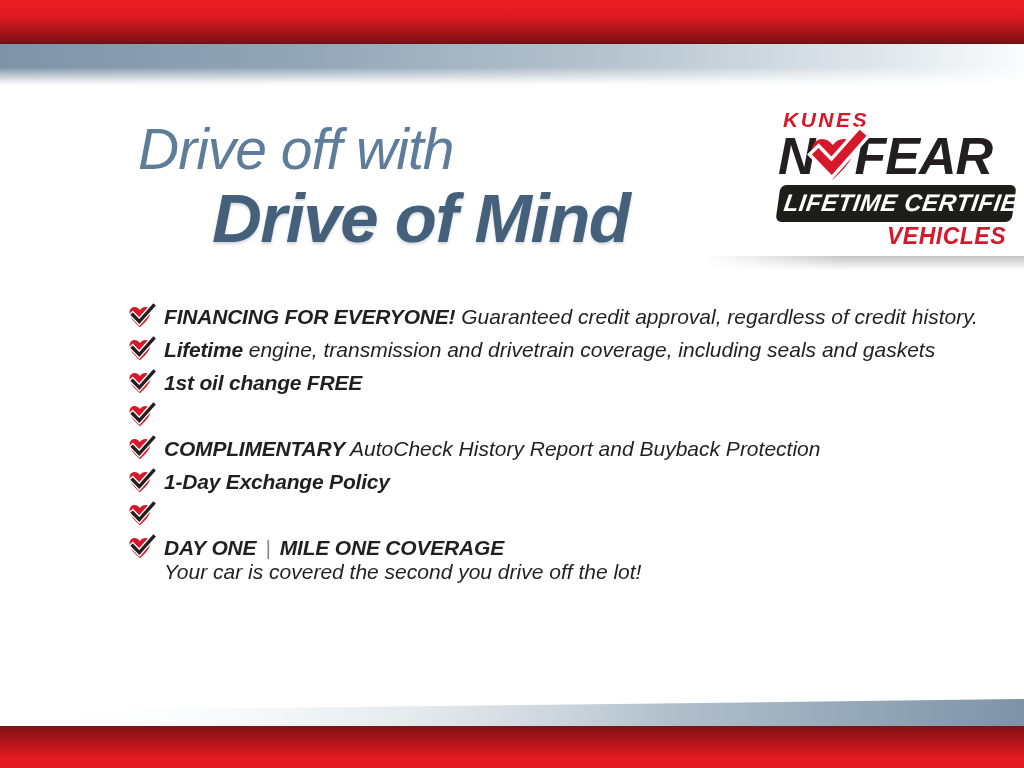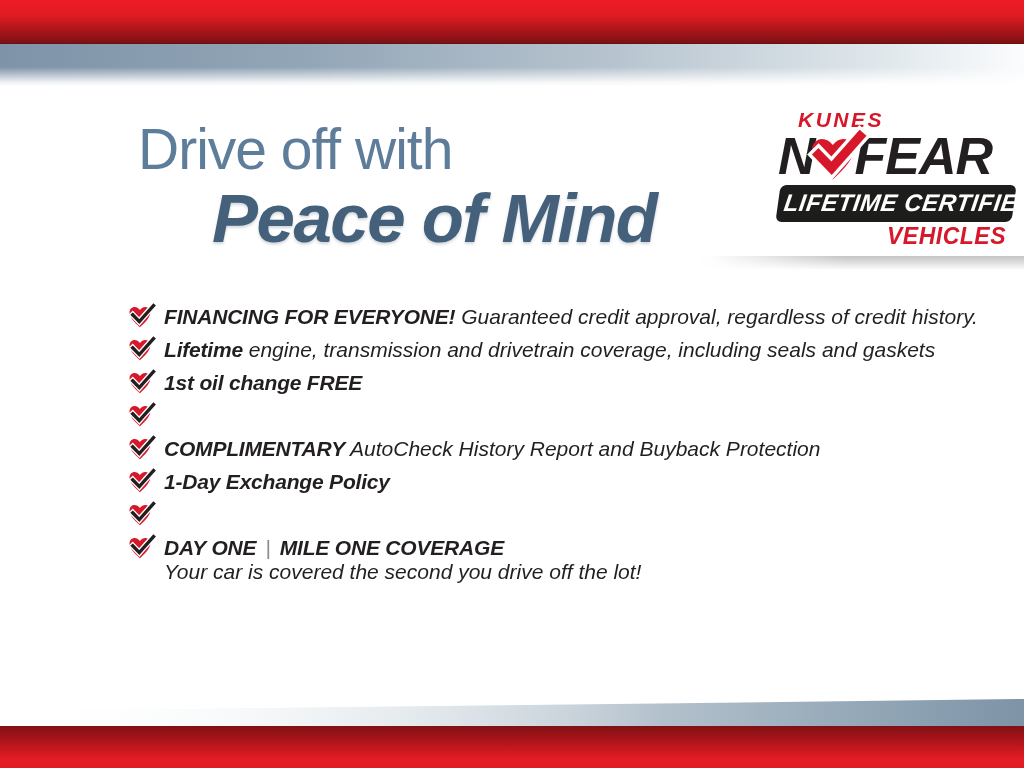--- a/index.html
+++ b/index.html
@@ -32,34 +32,34 @@
     background:linear-gradient(to left,rgba(255,255,255,0) 35%,rgba(255,255,255,.9) 92%,#fff 100%);
   }
   .bottom-red{
     position:absolute;left:0;bottom:0;width:100%;height:42px;
     background:linear-gradient(to bottom,#801114 0%,#a61419 30%,#e51c24 78%,#e01b22 100%);
   }
 
   
   .headline-1{
     position:absolute;left:138px;top:118px;
-    font-size:57px;font-weight:400;letter-spacing:-1px;
+    font-size:57px;font-style:italic;font-weight:400;letter-spacing:-1px;
     color:var(--heading-light,#5e7d9a);white-space:nowrap;line-height:1.1;
   }
   .headline-2{
     position:absolute;left:212px;top:183px;
     font-size:69px;font-style:italic;font-weight:700;letter-spacing:-1.5px;
     color:var(--heading-dark,#44607b);white-space:nowrap;line-height:1.05;
     text-shadow:0 2px 3px rgba(42,62,82,.22);
   }
 
   
   .logo{position:absolute;left:778px;top:108px;width:236px;}
   .logo-kunes{
-    margin-left:20px;font-size:21px;font-weight:700;font-style:italic;
+    margin-left:5px;font-size:21px;font-weight:700;font-style:italic;
     color:var(--brand-red,#d7182a);letter-spacing:2.5px;white-space:nowrap;
   }
   .logo-row{
     display:flex;align-items:center;margin-top:-2px;
     font-size:52px;font-weight:700;font-style:italic;letter-spacing:-1px;
     color:#231f20;white-space:nowrap;line-height:1;
   }
   .logo-heart{width:52px;height:48px;margin:2px -7px 0 -5px;overflow:visible;position:relative;z-index:2;}
   .logo-banner{
     margin-top:3px;background:#1d1d1b;color:#fff;border-radius:6px;
@@ -103,21 +103,21 @@
 </style>
 </head>
 <body>
 
 <div class="canvas">
 
   <div class="top-red"></div>
   <div class="top-silver"></div>
 
   <div class="headline-1">Drive off with</div>
-  <div class="headline-2">Peace of Mind</div>
+  <div class="headline-2">Drive of Mind</div>
 
   <div class="logo">
     <div class="logo-kunes">KUNES</div>
     <div class="logo-row">
       <span>N</span>
       <svg class="logo-heart" viewBox="0 0 26 24">
         <path class="heart-fill" d="M11.4 23.2 C4.6 17.2 1 12.4 1 8.4 C1 5.1 3.4 3 6.1 3 C8.1 3 9.9 4.1 11.4 6 C12.9 4.1 14.7 3 16.7 3 C19.4 3 21.8 5.1 21.8 8.4 C21.8 12.4 18.2 17.2 11.4 23.2 Z"></path>
         <polyline class="check-under" points="4.2,10.8 10.8,17.6 25,1.6"></polyline>
         <polyline class="check-red" points="4.2,10.8 10.8,17.6 25,1.6"></polyline>
       </svg>

